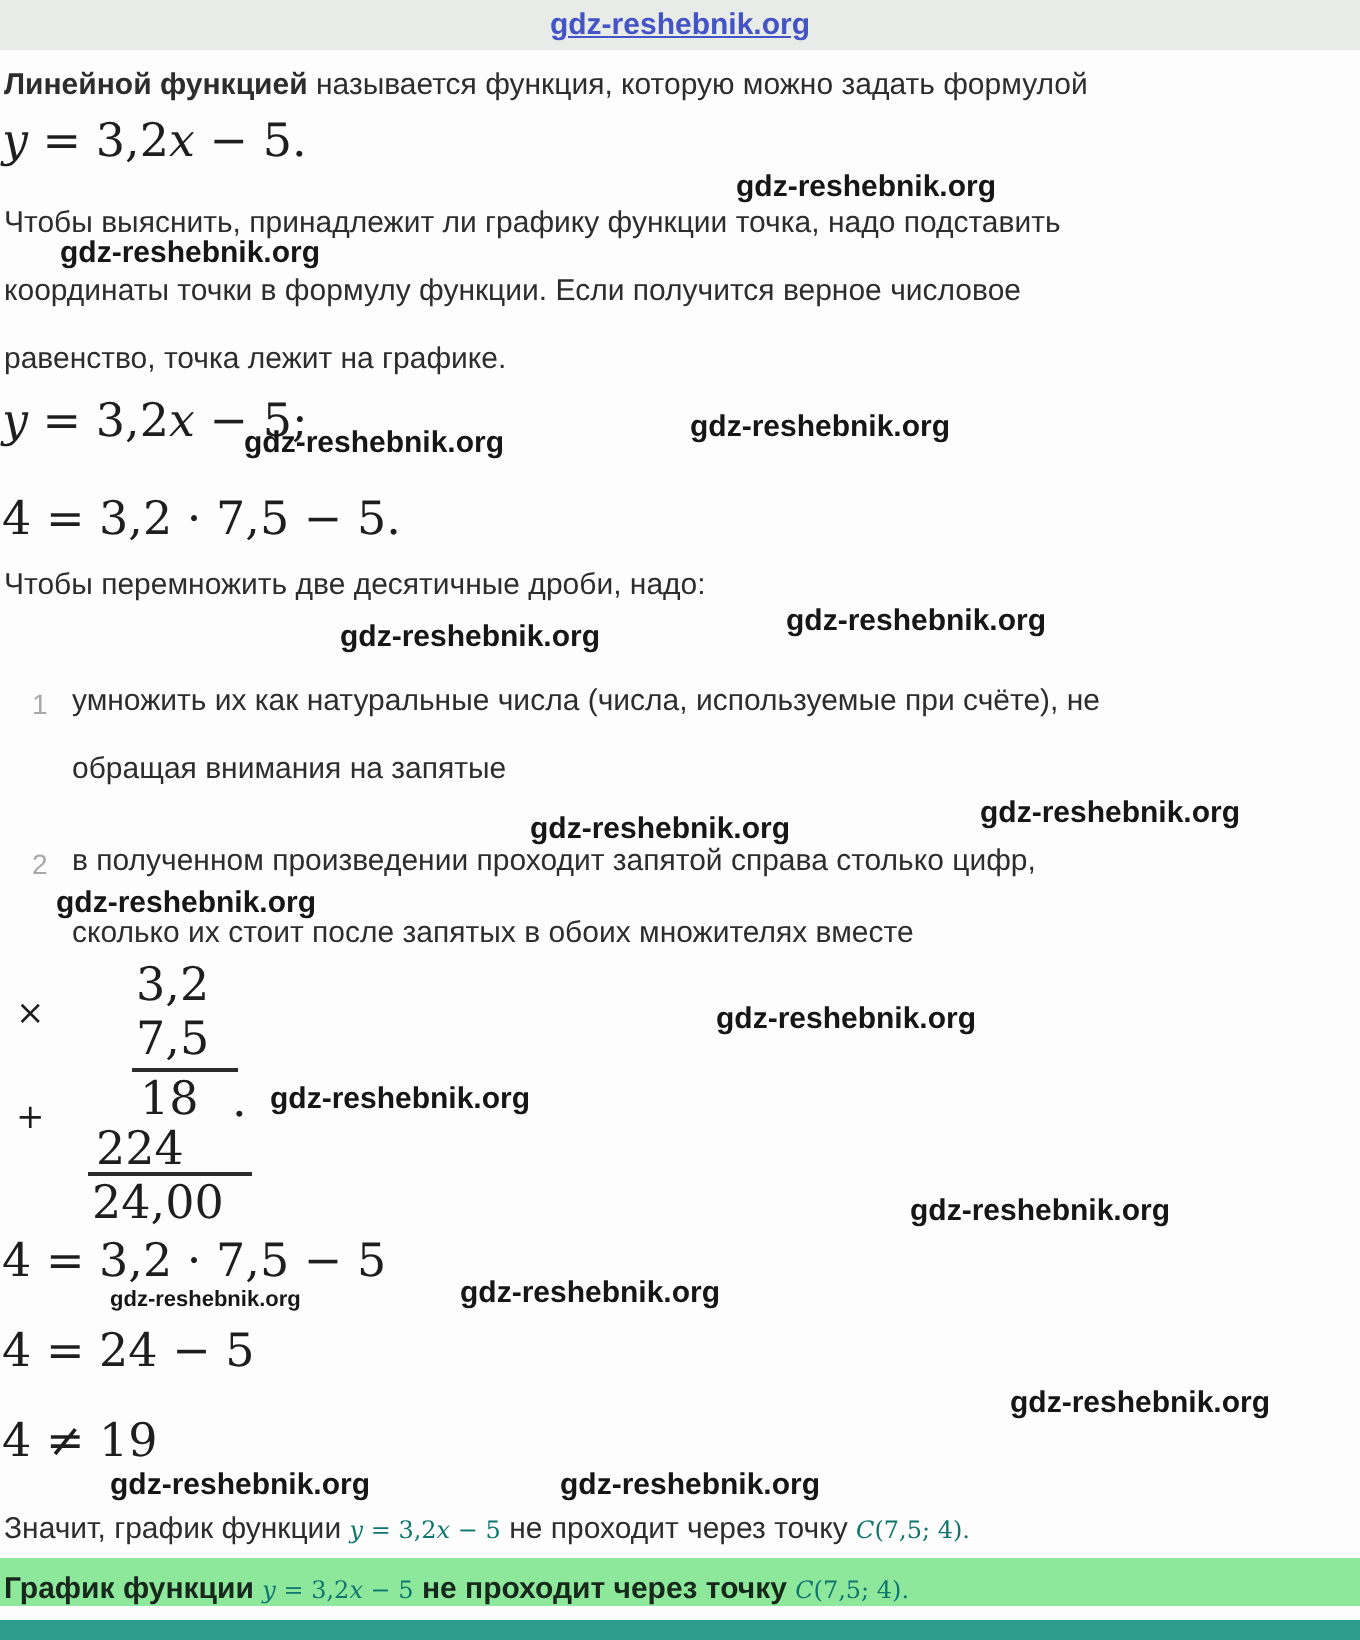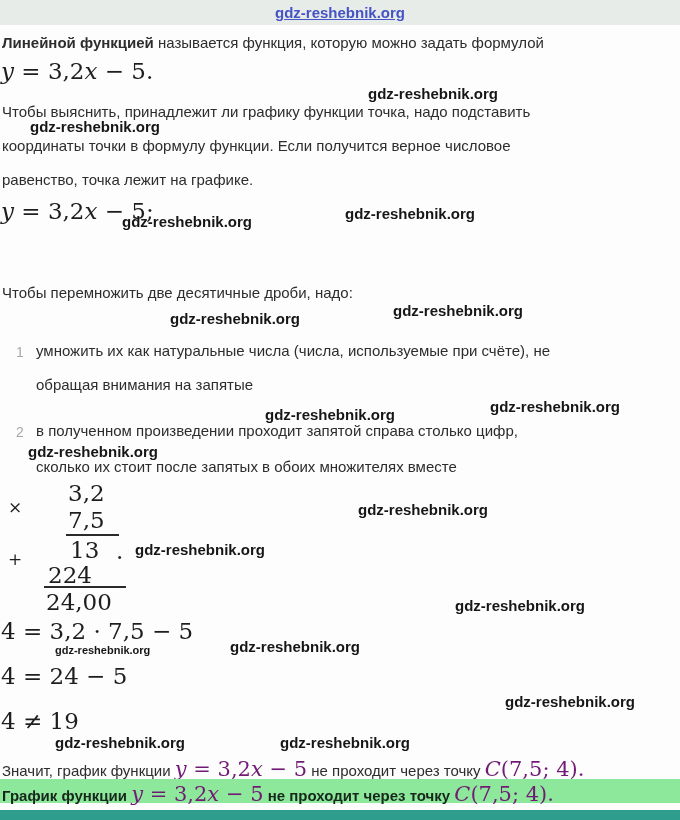--- a/index.html
+++ b/index.html
@@ -5,21 +5,21 @@
   *{margin:0;padding:0;box-sizing:border-box;}
   body{background:#ffffff;}
   .page{position:relative;width:680px;height:820px;background:#fcfdfc;font-family:"Liberation Sans",sans-serif;overflow:hidden;}
   .topbar{position:absolute;left:0;top:0;width:680px;height:25px;background:#e8ece9;text-align:center;line-height:25px;}
   .wm-link{color:#4453c5;font-weight:700;font-size:15px;text-decoration:underline;cursor:pointer;}
   .t{position:absolute;font-size:15px;color:#2d2d2d;white-space:nowrap;line-height:1.25;}
   .wm{position:absolute;font-size:15px;font-weight:700;color:#161616;white-space:nowrap;}
   .wm-sm{font-size:11px;}
   .m{position:absolute;font-family:"DejaVu Serif",serif;font-size:23px;color:#1e1e1e;white-space:nowrap;line-height:1.15;}
   .mi{font-style:italic;}
-  .im{font-family:"DejaVu Serif",serif;font-size:21px;font-weight:400;color:#701a75;}
+  .im{font-family:"DejaVu Serif",serif;font-size:12px;font-weight:400;color:#0f766e;}
   .num{position:absolute;font-size:14px;color:#a8a8a8;}
   .ovl{border-top:2px solid #2b2b2b;padding:1px 20px 0 4px;display:inline-block;}
   .ovl2{border-top:2px solid #2b2b2b;padding:1px 14px 0 2px;display:inline-block;text-align:center;}
   .ans{position:absolute;left:0;top:779px;width:680px;height:24px;background:#8ee89c;line-height:31px;padding-left:2px;font-weight:700;font-size:15px;color:#16281b;white-space:nowrap;}
   .bbar{position:absolute;left:0;top:810px;width:680px;height:10px;background:#2e9d8e;}
 </style>
 </head>
 <body>
 
 <div class="page">
@@ -36,41 +36,42 @@
 
   <p class="t" style="left:2px;top:103px">Чтобы выяснить, принадлежит ли графику функции точка, надо подставить</p>
   <span class="wm" style="left:30px;top:118px">gdz-reshebnik.org</span>
   <p class="t" style="left:2px;top:171px">равенство, точка лежит на графике.</p>
   <p class="t" style="left:2px;top:137px">координаты точки в формулу функции. Если получится верное числовое</p>
 
   <p class="m" style="left:1px;top:198px"><span class="mi">y</span><span> = 3,2</span><span class="mi">x</span><span> − 5;</span></p>
   <span class="wm" style="left:122px;top:213px">gdz-reshebnik.org</span>
   <span class="wm" style="left:345px;top:205px">gdz-reshebnik.org</span>
 
+  <p class="m" style="left:1px;top:247px">4 = 3,2 · 7,5 − 5.</p>
 
   <p class="t" style="left:2px;top:284px">Чтобы перемножить две десятичные дроби, надо:</p>
   <span class="wm" style="left:170px;top:310px">gdz-reshebnik.org</span>
   <span class="wm" style="left:393px;top:302px">gdz-reshebnik.org</span>
 
   <span class="num" style="left:16px;top:344px">1</span>
   <p class="t" style="left:36px;top:376px">обращая внимания на запятые</p>
   <p class="t" style="left:36px;top:342px">умножить их как натуральные числа (числа, используемые при счёте), не</p>
 
   <span class="wm" style="left:265px;top:406px">gdz-reshebnik.org</span>
   <span class="wm" style="left:490px;top:398px">gdz-reshebnik.org</span>
 
   <span class="num" style="left:16px;top:424px">2</span>
   <p class="t" style="left:36px;top:422px">в полученном произведении проходит запятой справа столько цифр,</p>
   <span class="wm" style="left:28px;top:443px">gdz-reshebnik.org</span>
   <p class="t" style="left:36px;top:458px">сколько их стоит после запятых в обоих множителях вместе</p>
 
   <span class="m" style="left:8px;top:498px;font-size:17px">×</span>
   <span class="m" style="left:68px;top:480px">3,2</span>
   <span class="m" style="left:68px;top:507px">7,5</span>
-  <span class="m ovl" style="left:66px;top:534px">13</span>
+  <span class="m ovl" style="left:66px;top:534px">18</span>
   <span class="m" style="left:116px;top:538px">.</span>
   <span class="wm" style="left:135px;top:541px">gdz-reshebnik.org</span>
   <span class="wm" style="left:358px;top:501px">gdz-reshebnik.org</span>
   <span class="m" style="left:8px;top:550px;font-size:17px">+</span>
   <span class="m" style="left:48px;top:562px">224</span>
   <span class="m ovl2" style="left:44px;top:586px">24,00</span>
   <span class="wm" style="left:455px;top:597px">gdz-reshebnik.org</span>
 
   <p class="m" style="left:1px;top:618px">4 = 3,2 · 7,5 − 5</p>
   <span class="wm wm-sm" style="left:55px;top:644px">gdz-reshebnik.org</span>

